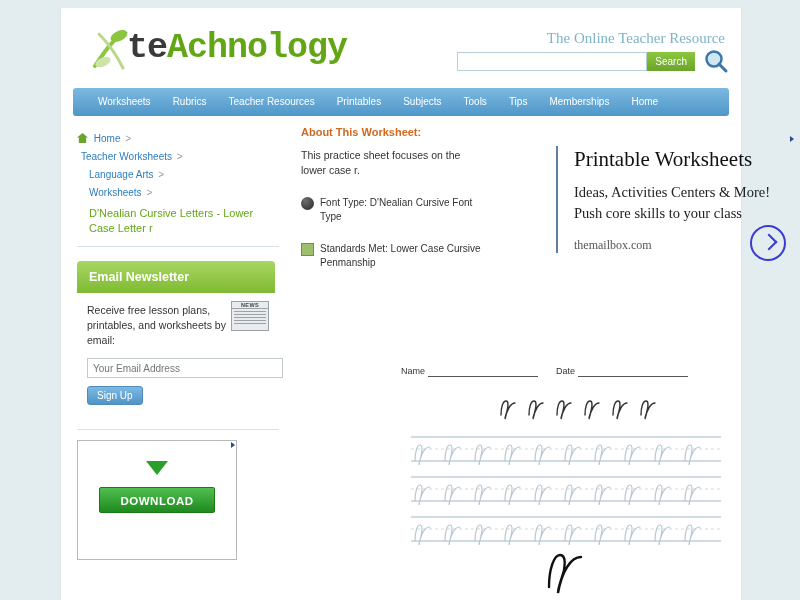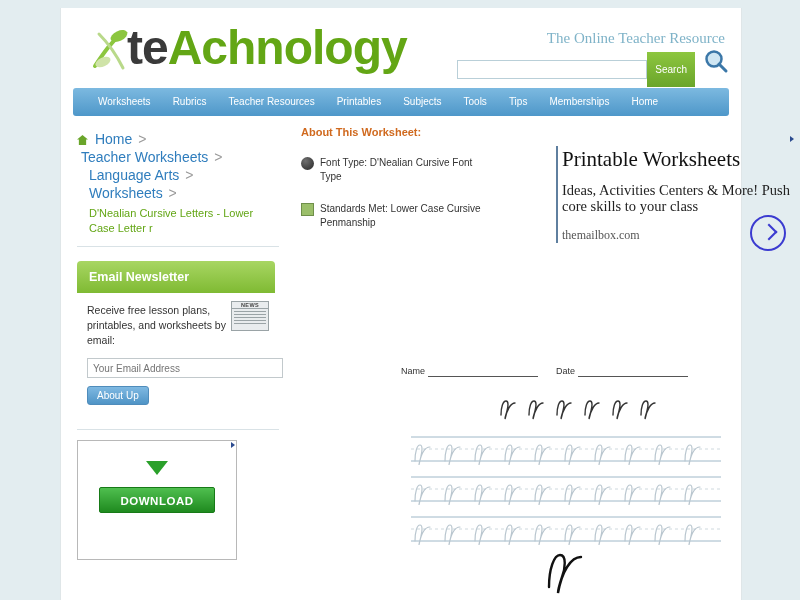--- a/index.html
+++ b/index.html
@@ -27,22 +27,22 @@
   .header {
     position: relative;
     height: 78px;
   }
   .logo {
     position: absolute;
     left: 18px; top: 14px;
     height: 52px;
   }
   .logo-text {
-    font-family: Liberation Sans, sans-serif;
-    font-size: 48px;
+    font-family: Liberation Mono, monospace;
+    font-size: 35px;
     font-weight: bold;
     color: #3a3a3a;
     letter-spacing: -1px;
     line-height: 52px;
   }
   .logo-text .accent { color: #63a615; }
   .logo-swoosh {
     position: absolute;
     left: 10px; top: 4px;
     width: 48px; height: 48px;
@@ -62,21 +62,21 @@
   }
   .search-input {
     width: 190px; height: 19px;
     border: 1px solid #b9cfd8;
     background: #ffffff;
     font-size: 10px;
     padding: 0 4px;
     outline: none;
   }
   .search-btn {
-    height: 35px;
+    height: 19px;
     background: linear-gradient(#8dc63f, #6aa52a);
     color: #ffffff;
     border: none;
     font-size: 10px;
     padding: 0 8px;
     cursor: pointer;
   }
   .search-mag {
     position: absolute;
     right: 12px; top: 40px;
@@ -105,21 +105,21 @@
     position: relative;
     padding: 10px 12px 0 12px;
     display: flex;
   }
   .left-col { width: 210px; }
   .right-col { flex: 1; padding-left: 18px; }
 
   
   .crumbs { padding: 4px 0 0 4px; }
   .crumb-row {
-    font-size: 14px;
+    font-size: 10px;
     line-height: 18px;
     color: #7a7a7a;
     white-space: nowrap;
   }
   .crumb-row a { color: #2f7dbd; text-decoration: none; }
   .crumb-indent-1 { padding-left: 4px; }
   .crumb-indent-2 { padding-left: 12px; }
   .crumb-indent-3 { padding-left: 12px; }
   .crumb-current {
     color: #63a615;
@@ -290,40 +290,40 @@
     color: #333333;
     line-height: 14px;
   }
 
   
   .top-ad {
     position: absolute;
     left: 495px; top: 138px;
     width: 238px;
     border-left: 2px solid #5f7f9f;
-    padding-left: 4px;
+    padding-left: 16px;
   }
   .top-ad-choice {
     position: absolute;
     right: 0; top: -10px;
     font-size: 7px;
     color: #2b4b8f;
   }
   .ad-head {
     font-family: "Liberation Serif", serif;
     font-size: 21px;
     color: #111111;
     line-height: 26px;
     margin-bottom: 10px;
   }
   .ad-sub {
     font-family: "Liberation Serif", serif;
     font-size: 14.5px;
     color: #222222;
-    line-height: 16px;
+    line-height: 21px;
   }
   .ad-url {
     margin-top: 14px;
     font-family: "Liberation Serif", serif;
     font-size: 12px;
     color: #555555;
   }
   .ad-circle {
     position: absolute;
     right: 8px; bottom: -8px;
@@ -440,37 +440,38 @@
               <div class="lines">
                 <div></div>
                   <div></div>
                   <div></div>
                   <div></div>
                   <div></div>
               </div>
             </div>
             <div class="news-text">Receive free lesson plans, printables, and worksheets by email:</div>
             <input class="email-input" type="text" placeholder="Your Email Address" style="">
-            <button class="signup-btn">About Up</button>
+            <button class="signup-btn">Sign Up</button>
           </div>
         </div>
 
         <div class="left-divider"></div>
 
         <div class="left-ad">
           <div class="ad-choice">
             <span class="tri"></span>
           </div>
           <div class="dl-arrow"></div>
           <div class="dl-btn">DOWNLOAD</div>
         </div>
       </div>
 
       <div class="right-col">
         <div class="about-title">About This Worksheet:</div>
+        <div class="about-text">This practice sheet focuses on the lower case r.</div>
 
         <div class="meta-row">
           <div class="meta-ico ico-font"></div>
           <div class="meta-text">
             <span>Font Type:</span>
             <span>D'Nealian Cursive Font Type</span>
           </div>
         </div>
 
         <div class="meta-row">

